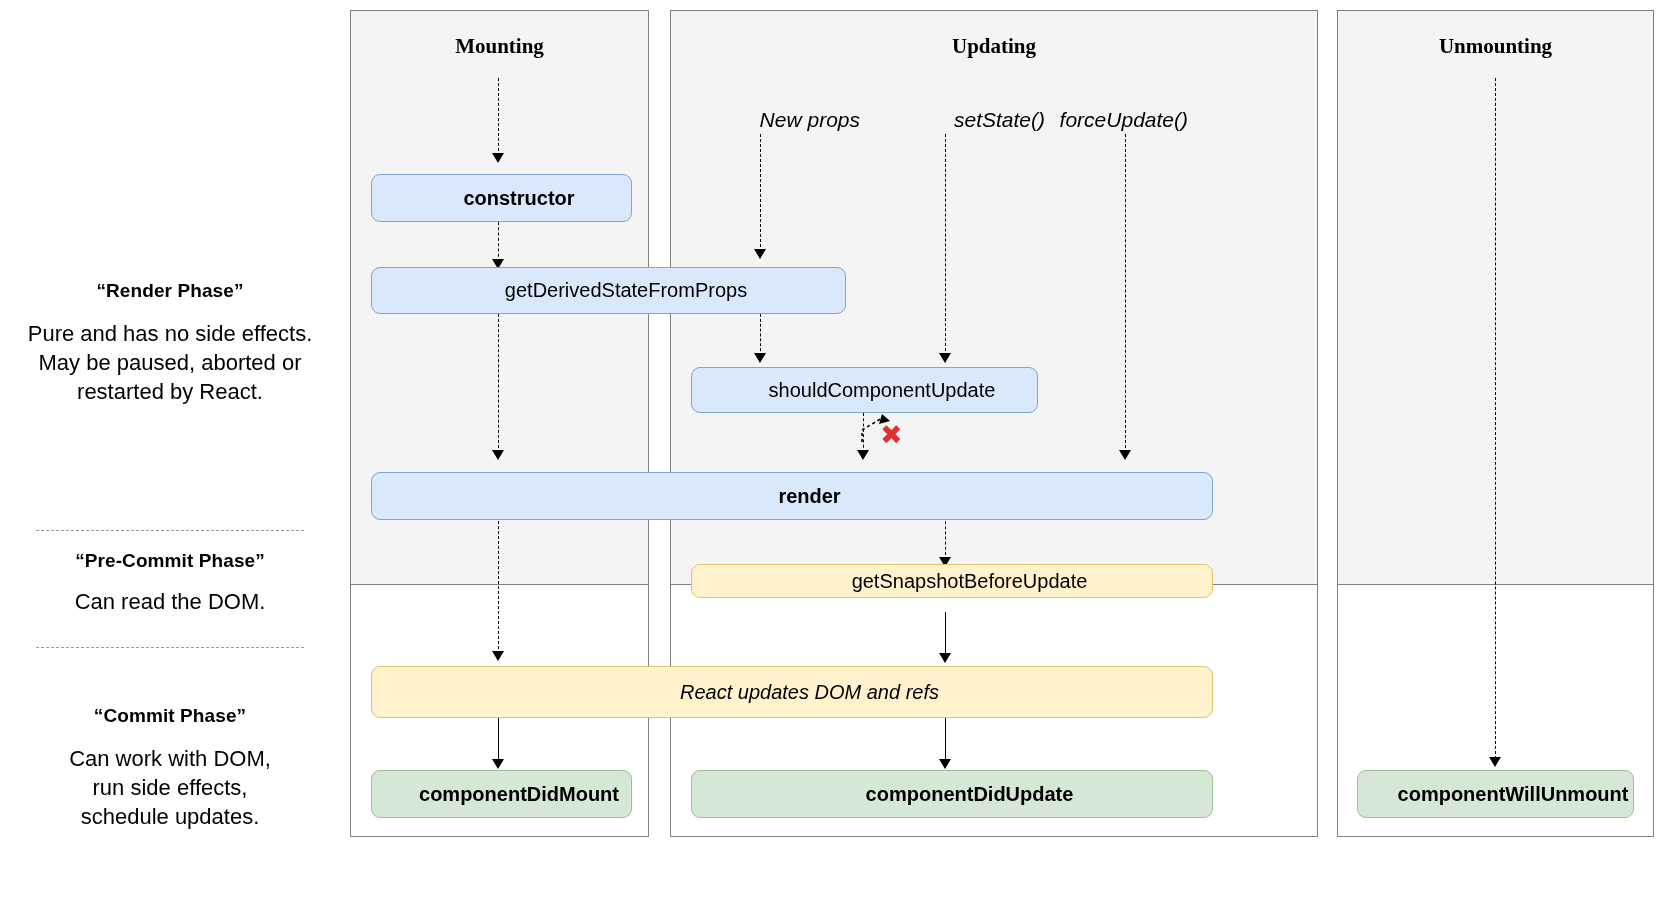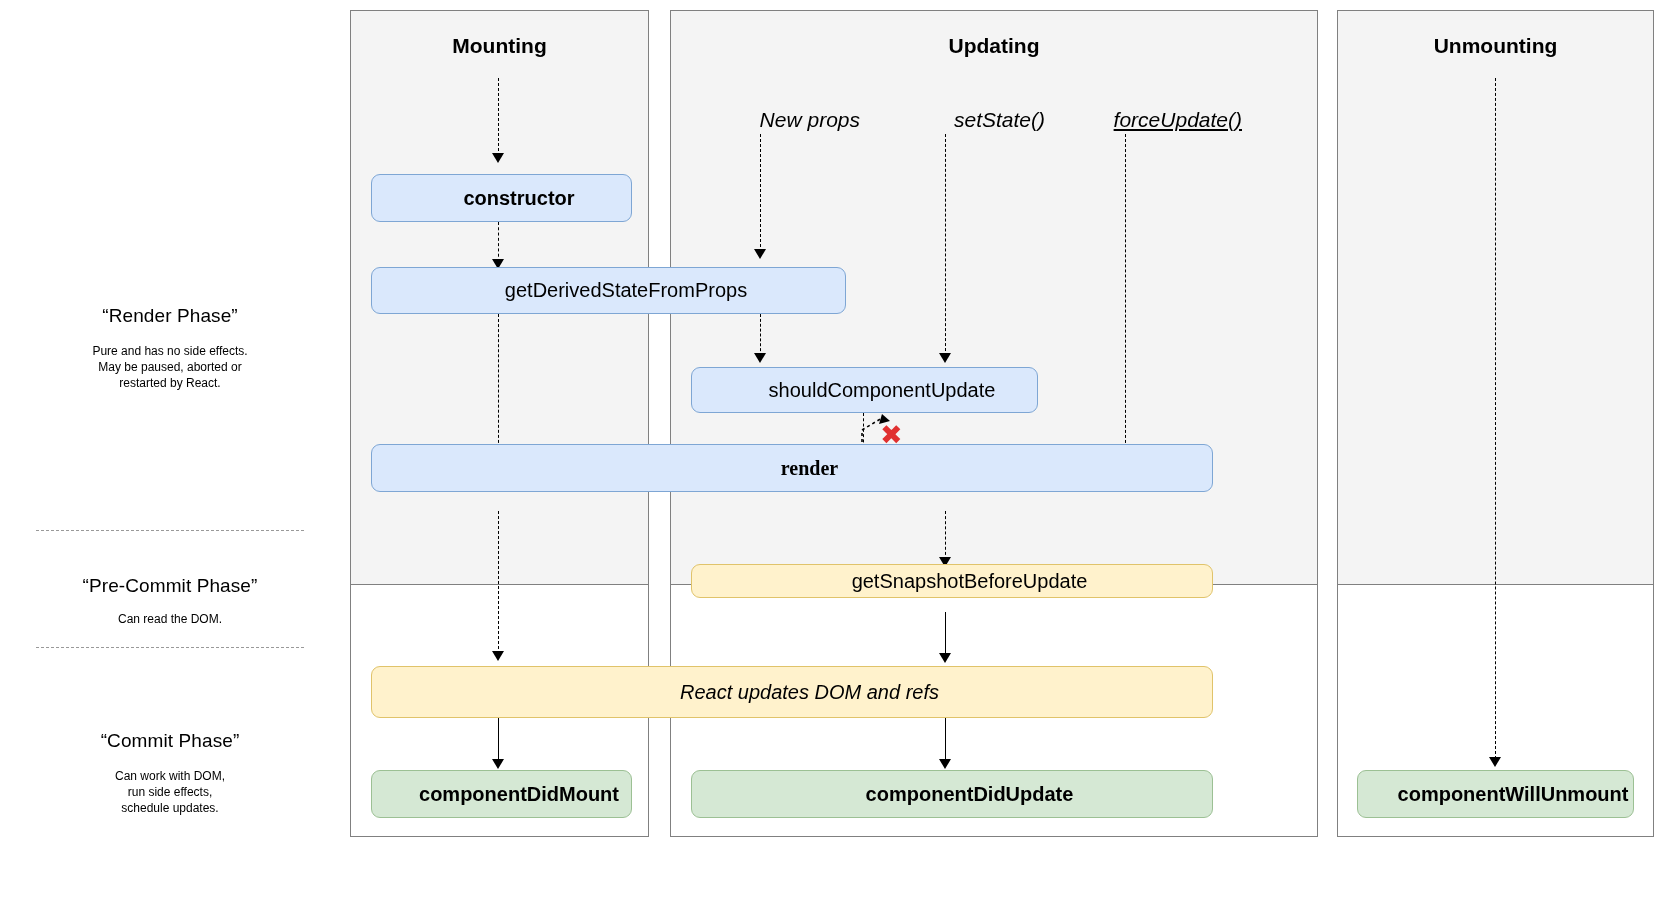--- a/index.html
+++ b/index.html
@@ -20,27 +20,26 @@
     background: #ffffff;
   }
 
   
   .legend-block {
     position: absolute;
     text-align: center;
     line-height: 1.32;
   }
   .legend-title {
-    font-weight: normal;
+    font-weight: bold;
     font-size: 19px;
     letter-spacing: 0.1px;
-    margin-top: 25px;
   }
   .legend-body {
-    font-size: 12px;
+    font-size: 22px;
     font-weight: normal;
     margin-top: 16px;
   }
   .legend-body.tight { margin-top: 14px; }
   .legend-sep {
     position: absolute;
     border-top: 1px dashed #999999;
     height: 0;
   }
 
@@ -59,20 +58,21 @@
     border-right: 1px solid #808080;
     border-top: 1px solid #808080;
     border-bottom: 1px solid #808080;
   }
   .column-title {
     position: absolute;
     text-align: center;
     font-weight: bold;
     font-size: 21px;
     color: #000000;
+    font-family: Liberation Serif, serif;
   }
 
   
   .trigger-label {
     position: absolute;
     text-align: right;
     font-style: italic;
     font-size: 21px;
     color: #000000;
     white-space: nowrap;
@@ -160,21 +160,21 @@
   <div class="column-grey" style="left:350px; top:10px; width:299px; height:575px;"></div>
   <div class="column-grey" style="left:670px; top:10px; width:648px; height:575px;"></div>
   <div class="column-grey" style="left:1337px; top:10px; width:317px; height:575px;"></div>
 
   <div class="column-title" style="left:350px; top:34px; width:299px;">Mounting</div>
   <div class="column-title" style="left:670px; top:34px; width:648px;">Updating</div>
   <div class="column-title" style="left:1337px; top:34px; width:317px;">Unmounting</div>
 
   <div class="trigger-label" style="left:660px; top:108px; width:200px;">New props</div>
   <div class="trigger-label" style="left:845px; top:108px; width:200px;">setState()</div>
-  <div class="trigger-label" style="left:1022px; top:108px; width:220px;text-decoration:underline;">forceUpdate()</div>
+  <div class="trigger-label" style="left:968px; top:108px; width:220px;">forceUpdate()</div>
 
   <div class="vline" style="left:498px; top:78px; height:78px;"></div>
   <div class="arrowhead" style="left:492px; top:153px;"></div>
 
   <div class="vline" style="left:498px; top:222px; height:40px;"></div>
   <div class="arrowhead" style="left:492px; top:259px;"></div>
 
   <div class="vline" style="left:498px; top:314px; height:139px;"></div>
   <div class="arrowhead" style="left:492px; top:450px;"></div>
 
@@ -218,21 +218,21 @@
 
   <div class="vline" style="left:1495px; top:78px; height:681px;"></div>
   <div class="arrowhead" style="left:1489px; top:757px;"></div>
 
   <div class="node blue bold" style="left:371px; top:174px; width:261px; height:48px;">constructor</div>
 
   <div class="node blue" style="left:371px; top:267px; width:475px; height:47px;">getDerivedStateFromProps</div>
 
   <div class="node blue" style="left:691px; top:367px; width:347px; height:46px;">shouldComponentUpdate</div>
 
-  <div class="node blue bold" style="left:371px; top:444px; width:842px; height:48px;font-family:Liberation Serif, serif;">render</div>
+  <div class="node blue bold" style="left:371px; top:472px; width:842px; height:48px;">render</div>
 
   <div class="node yellow" style="left:691px; top:564px; width:522px; height:34px;">getSnapshotBeforeUpdate</div>
 
   <div class="node yellow italic" style="left:371px; top:666px; width:842px; height:52px;">React updates DOM and refs</div>
 
   <div class="node green bold" style="left:371px; top:770px; width:261px; height:48px;">componentDidMount</div>
 
   <div class="node green bold" style="left:691px; top:770px; width:522px; height:48px;">componentDidUpdate</div>
 
   <div class="node green bold" style="left:1357px; top:770px; width:277px; height:48px;">componentWillUnmount</div>

